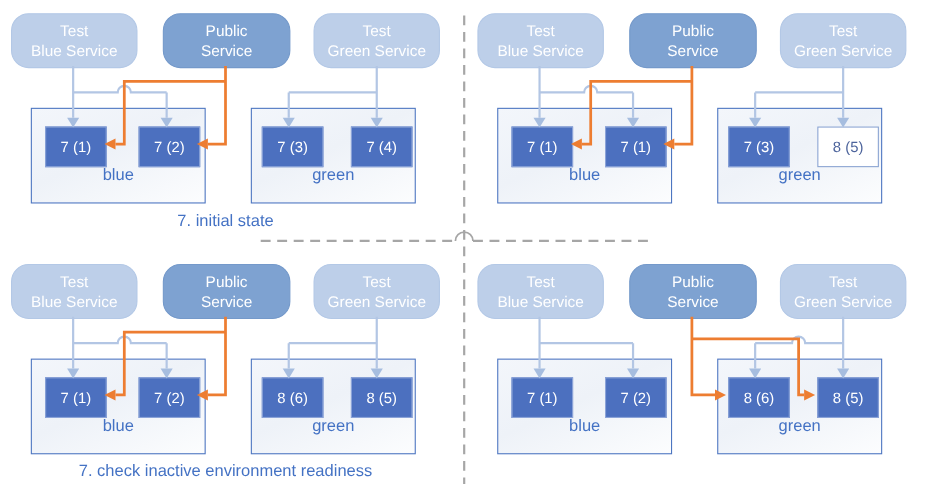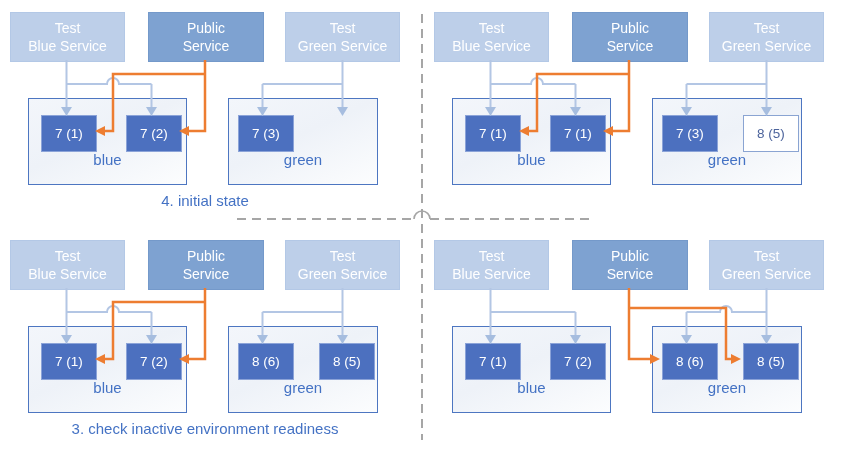--- a/index.html
+++ b/index.html
@@ -11,20 +11,21 @@
   .dashline{fill:none;stroke:#a6a6a6;stroke-width:2;stroke-dasharray:9 6;}
   .dashjump{fill:none;stroke:#a6a6a6;stroke-width:1.6;}
 
   .panel{position:absolute;width:424px;height:228px;z-index:2;}
 
   .service{
     position:absolute;top:12px;width:113px;height:48px;
     display:flex;align-items:center;justify-content:center;
     text-align:center;color:#ffffff;font-size:14px;line-height:1.3;
     white-space:pre-line;
+    border-radius:16px;
   }
   .service.test{background:#bdcfe9;border:1px solid #b3c8e6;}
   .service.public{background:#7ea2d1;border:1px solid #7499ca;width:114px;}
 
   .env{
     position:absolute;top:98px;height:85px;
     border:1.5px solid #4d76c1;
     background:linear-gradient(155deg,#f3f6fb 0%,#eef2f8 45%,#fcfdfe 100%);
   }
   .instance{
@@ -66,36 +67,37 @@
   <div class="service test" style="left:285px">Test
 Green Service</div>
 
   <div class="env" style="left:28px;width:157px">
     <div class="instance is-filled" style="left:12px">7 (1)</div>
     <div class="instance is-filled" style="left:97px">7 (2)</div>
     <div class="env-label">blue</div>
   </div>
   <div class="env" style="left:228px;width:148px">
     <div class="instance is-filled" style="left:9px">7 (3)</div>
+    <div class="instance is-filled" style="left:90px">7 (4)</div>
     <div class="env-label">green</div>
   </div>
 
   <svg class="connectors" width="424" height="228" viewBox="0 0 424 228">
     <path class="lightline" d="M66.5,60 V84 M66.5,84 H107 A6 6 0 0 1 119,84 L151.5,84 M66.5,84 V107 M151.5,84 V107"></path>
     <path class="lightline" d="M342.5,60 V84 M262.5,84 H342.5 M262.5,84 V107 M342.5,84 V107"></path>
     <polygon class="lightarrow" points="61,107 72,107 66.5,116"></polygon>
     <polygon class="lightarrow" points="146,107 157,107 151.5,116"></polygon>
     <polygon class="lightarrow" points="257,107 268,107 262.5,116"></polygon>
     <polygon class="lightarrow" points="337,107 348,107 342.5,116"></polygon>
     <path class="orangeline" d="M205,60 V74 H113 V131 H105 M205,74 V131 H189"></path>
     <polygon class="orangearrow" points="95,131 105,126 105,136"></polygon>
     <polygon class="orangearrow" points="179,131 189,126 189,136"></polygon>
   </svg>
 
-  <div class="caption">4. initial state</div>
+  <div class="caption">7. initial state</div>
 </section>
 
 <section class="panel" style="left:424px;top:0">
   <div class="service test" style="left:10px">Test
 Blue Service</div>
   <div class="service public" style="left:148px">Public
 Service</div>
   <div class="service test" style="left:285px">Test
 Green Service</div>
 
@@ -148,21 +150,21 @@
     <path class="lightline" d="M342.5,60 V84 M262.5,84 H342.5 M262.5,84 V107 M342.5,84 V107"></path>
     <polygon class="lightarrow" points="61,107 72,107 66.5,116"></polygon>
     <polygon class="lightarrow" points="146,107 157,107 151.5,116"></polygon>
     <polygon class="lightarrow" points="257,107 268,107 262.5,116"></polygon>
     <polygon class="lightarrow" points="337,107 348,107 342.5,116"></polygon>
     <path class="orangeline" d="M205,60 V74 H113 V131 H105 M205,74 V131 H189"></path>
     <polygon class="orangearrow" points="95,131 105,126 105,136"></polygon>
     <polygon class="orangearrow" points="179,131 189,126 189,136"></polygon>
   </svg>
 
-  <div class="caption">3. check inactive environment readiness</div>
+  <div class="caption">7. check inactive environment readiness</div>
 </section>
 
 <section class="panel" style="left:424px;top:228px">
   <div class="service test" style="left:10px">Test
 Blue Service</div>
   <div class="service public" style="left:148px">Public
 Service</div>
   <div class="service test" style="left:285px">Test
 Green Service</div>
 

